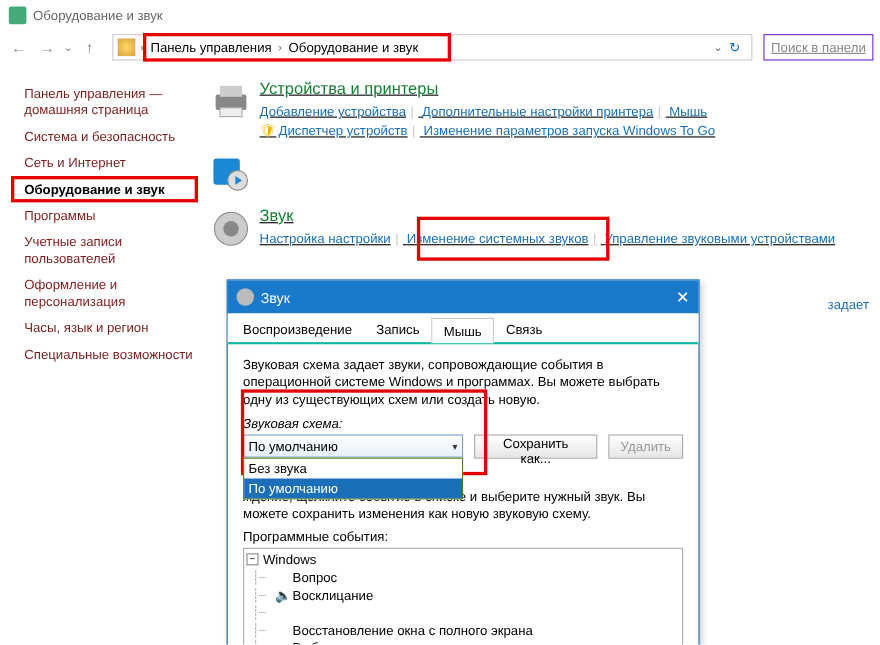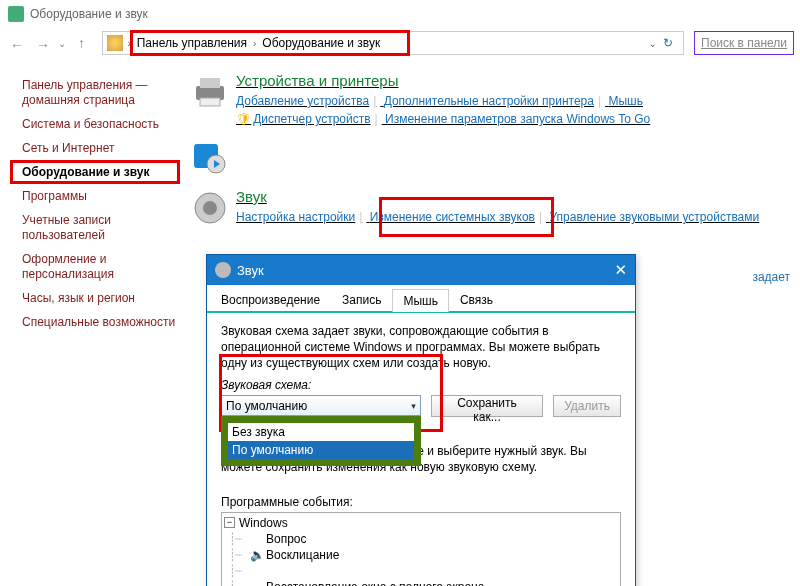--- a/index.html
+++ b/index.html
@@ -48,27 +48,27 @@
 .dlg .tab { padding: 4px 10px; font-size: 12px; border: 1px solid transparent; border-bottom: none; cursor: pointer; }
 .dlg .tab.active { border-color: #ccc; background: #fff; position: relative; top: 1px; }
 .dlg-body { padding: 10px 14px; font-size: 12px; }
 .dlg-body p { line-height: 1.35; margin-bottom: 6px; }
 .scheme-row { margin-top: 6px; }
 .scheme-row label { display: block; margin-bottom: 3px; font-style: italic; }
 .scheme-ctrl { display: flex; align-items: center; gap: 10px; }
 .combo { position: relative; width: 200px; }
 .combo .sel-box { border: 1px solid #7a9fc8; height: 21px; display: flex; align-items: center; padding: 0 4px; background: linear-gradient(#fff,#e8f0f8); font-size: 12px; justify-content: space-between; }
 .combo .sel-box .caret { font-size: 9px; color: #333; }
-.combo .list { position: absolute; top: 21px; left: 0; width: 100%; border: 7px solid #4d7c0f; background: #fff; z-index: 5; }
+.combo .list { position: absolute; top: 21px; left: 0; width: 100%; border: 1px solid #4d7c0f; background: #fff; z-index: 5; }
 .combo .list .opt { padding: 2px 4px; font-size: 12px; }
 .combo .list .opt.hi { background: #1a6fb8; color: #fff; }
 .btn { height: 22px; padding: 0 10px; font-size: 12px; border: 1px solid #aaa; background: linear-gradient(#fefefe,#e6e6e6); cursor: pointer; }
 .btn.dis { color: #999; }
 .below-txt { margin-top: 26px; }
-.events-label { margin-top: 20px; }
+.events-label { margin-top: 6px; }
 .events-box { border: 1px solid #aaa; height: 96px; margin-top: 3px; overflow: hidden; padding: 2px; }
 .tree-row { display: flex; align-items: center; gap: 4px; font-size: 12px; padding: 1px 0; }
 .tree-row .indent { width: 22px; display: inline-flex; justify-content: center; color: #aaa; letter-spacing: -1px; }
 .tree-row .collapse { width: 11px; height: 11px; border: 1px solid #888; display: inline-flex; align-items: center; justify-content: center; font-size: 9px; line-height: 1; }
 .tree-row .snd-ico { width: 12px; color: #666; }
 
 .red-scheme { top: 354px; left: 219px; width: 224px; height: 78px; }
 
 .extra-link { position: absolute; right: 10px; color: #1a6fb8; font-size: 12px; }
 .extra-link.e1 { top: 270px; }

